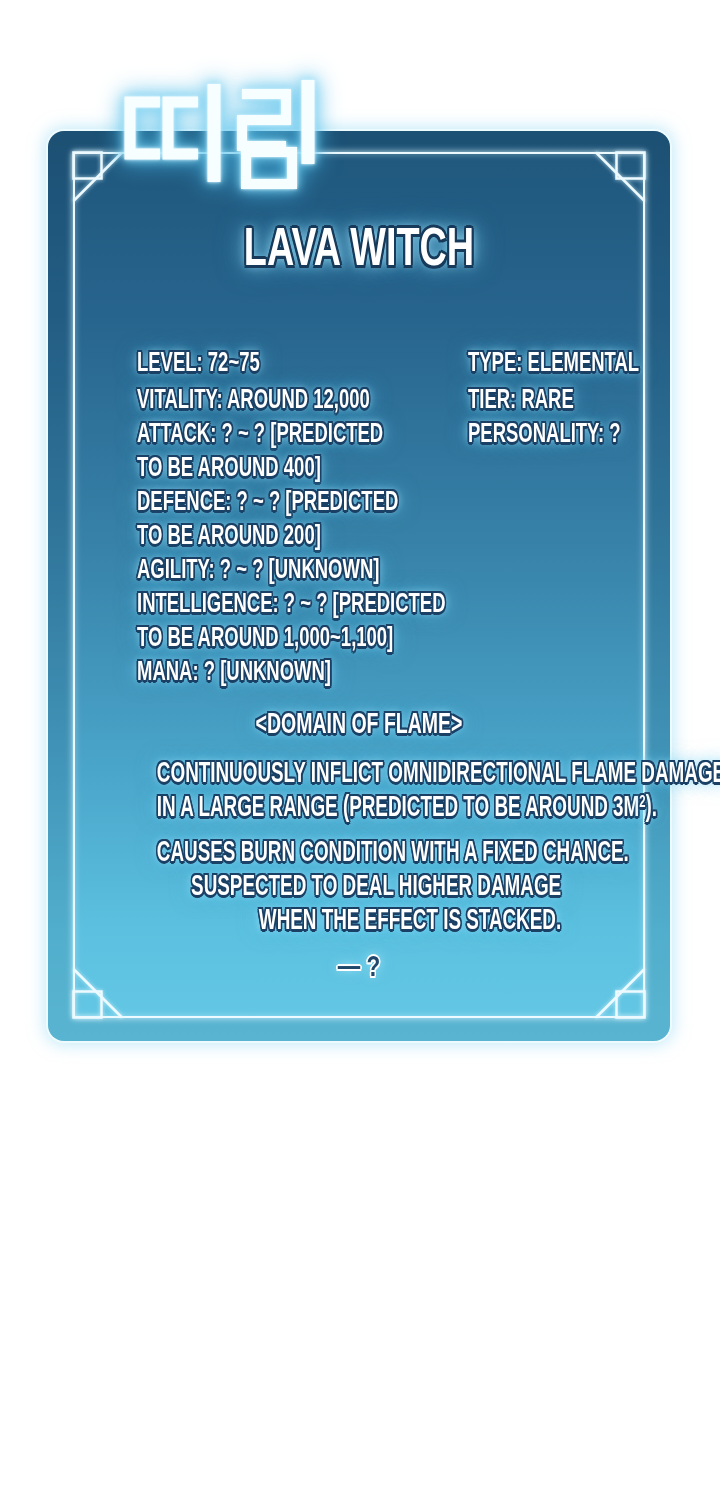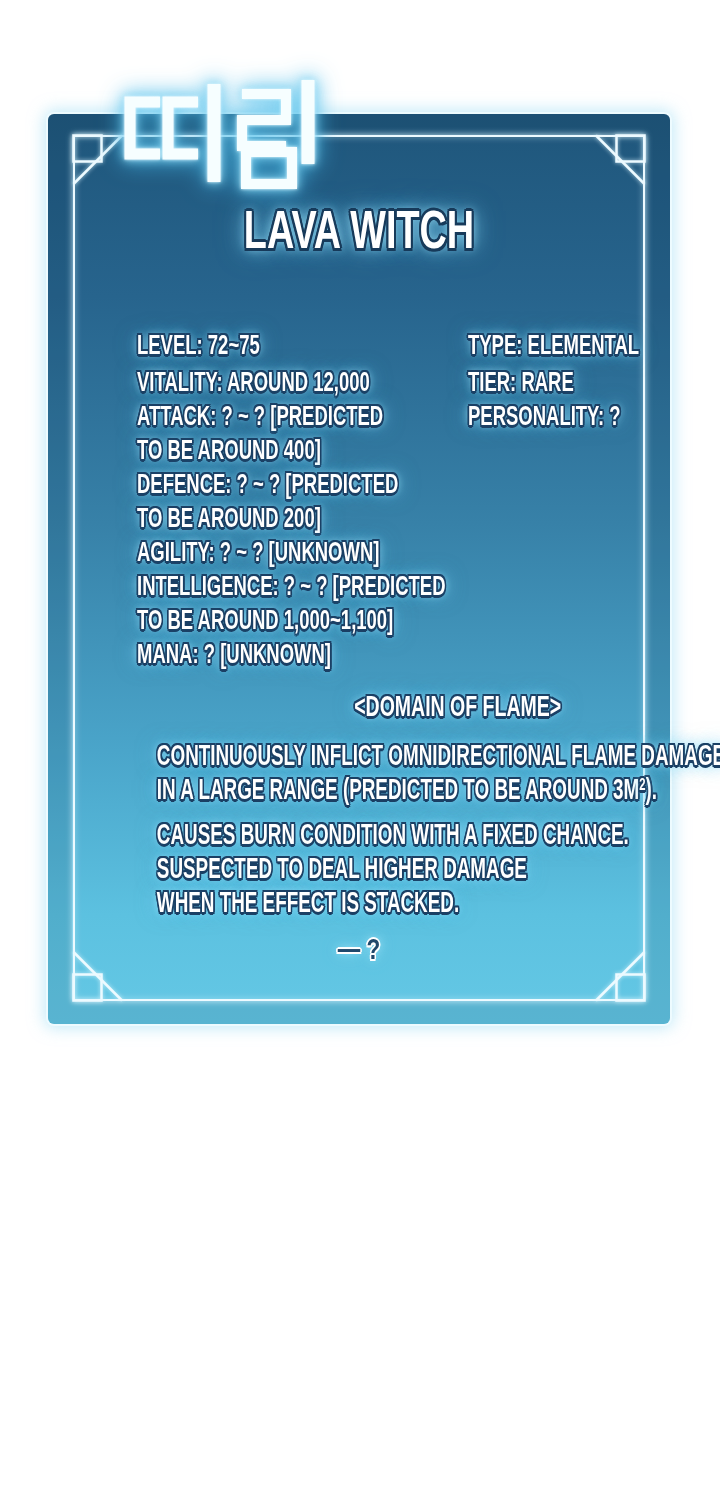--- a/index.html
+++ b/index.html
@@ -4,22 +4,22 @@
 <style>
   html,body { margin:0; padding:0; background:#ffffff; }
   .page {
     position:relative; width:720px; height:1510px; overflow:hidden;
     background:#ffffff;
     font-family:"Liberation Sans", sans-serif;
   }
 
   
   .panel {
-    position:absolute; left:48px; top:114px; width:622px; height:910px;
-    border-radius:6px;
+    position:absolute; left:48px; top:131px; width:622px; height:910px;
+    border-radius:16px;
     background:linear-gradient(180deg,#1f567b 0%,#27648d 20%,#3781a8 45%,#4aa5ca 70%,#5cc1e0 88%,#64c8e5 100%);
     box-shadow:0 0 0 2px rgba(238,251,255,.95),
                0 0 16px 4px rgba(146,217,243,.55),
                inset 0 0 0 24px rgba(8,42,64,.12);
   }
   .inner-line {
     position:absolute; left:25px; right:25px; top:21px; bottom:23px;
     border:2.5px solid #edfaff;
     box-shadow:0 0 7px rgba(214,244,255,.9), inset 0 0 7px rgba(214,244,255,.45);
   }
@@ -58,24 +58,24 @@
   }
 
   .col-left  { position:absolute; left:89px;  top:214px; }
   .col-right { position:absolute; left:396px; top:214px;margin-left:24px; }
   .line {
     font-size:28px; line-height:34px; white-space:nowrap;
     transform:scaleX(.66); transform-origin:0 50%;
   }
   .gap { margin-bottom:3px; }
 
-  .skill-header { position:absolute; top:575px; left:0; width:100%; text-align:right; }
+  .skill-header { position:absolute; top:575px; left:0; width:100%; text-align:center; }
   .skill-header .cline { font-size:30px; }
   .desc1 { position:absolute; top:624px; left:0; width:100%; text-align:center; }
-  .desc2 { position:absolute; top:703px; left:0; width:100%; text-align:left; }
+  .desc2 { position:absolute; top:703px; left:0; width:100%; text-align:right; }
   .cline {
     font-size:29px; line-height:34px; white-space:nowrap;
     transform:scaleX(.65); transform-origin:50% 50%;
   }
   .sup { font-size:.6em; position:relative; top:-.5em; }
 
   .attrib-row { position:absolute; top:818px; left:0; width:100%; text-align:center; }
   .attrib-row .cline { font-size:30px; transform:scaleX(.75); }
 
   

